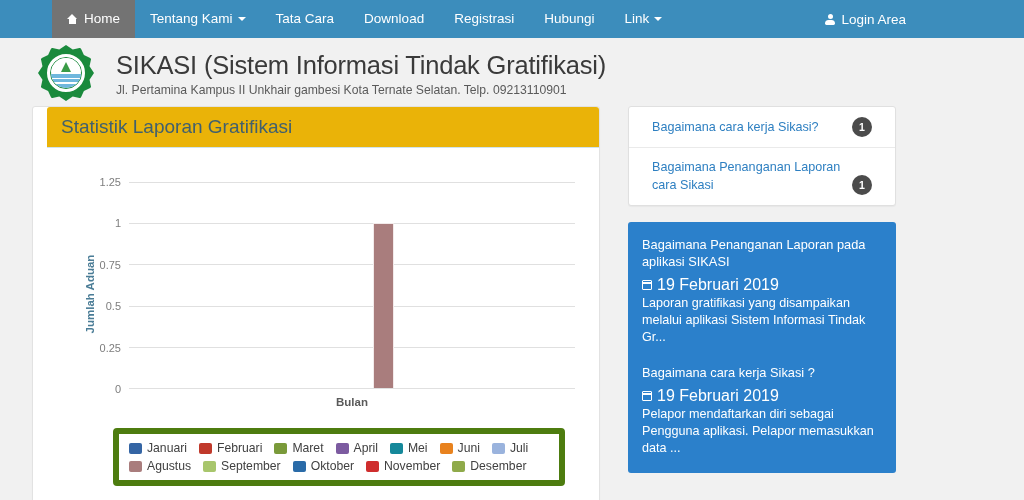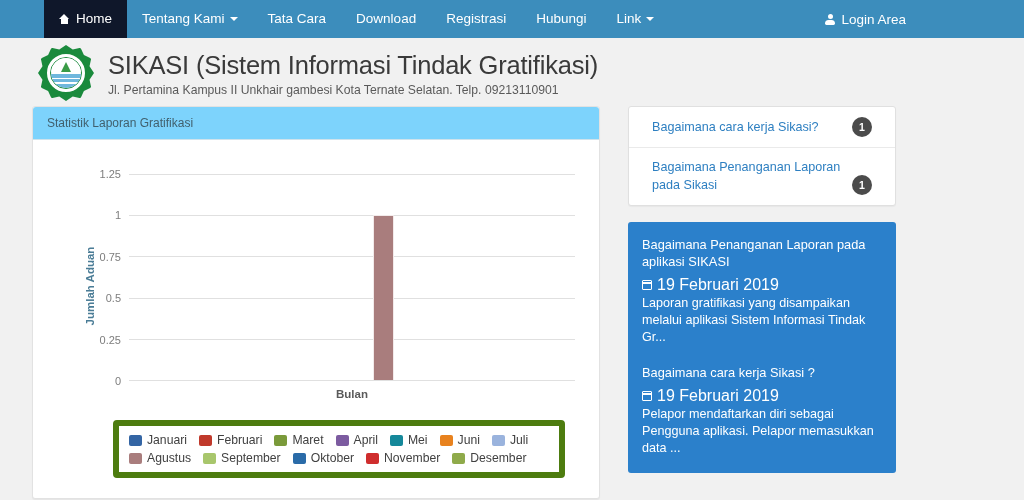--- a/index.html
+++ b/index.html
@@ -24,21 +24,21 @@
   .nav-item {
     display: flex; align-items: center;
     padding: 0 15px;
     color: #ffffff;
     font-size: 13.5px;
     line-height: 1;
     white-space: nowrap;
     cursor: pointer;
     text-decoration: none;
   }
-  .nav-item.active { background: #0f172a; }
+  .nav-item.active { background: #737373; margin-left: 8px; }
   .nav-item .caret {
     display: inline-block;
     width: 0; height: 0;
     margin-left: 5px;
     border-left: 4px solid transparent;
     border-right: 4px solid transparent;
     border-top: 4px solid #ffffff;
   }
   .home-icon {
     display: inline-block;
@@ -89,20 +89,21 @@
     border-radius: 5px 5px 2px 2px;
     background: #fff;
   }
 
   
   .site-header {
     display: flex;
     align-items: center;
     padding: 8px 0 6px 38px;
     height: 68px;
+    gap: 8px;
   }
   .logo {
     width: 56px; height: 56px;
     flex: 0 0 56px;
     position: relative;
     margin-right: 14px;
   }
   .logo .seal-outer {
     position: absolute; inset: 0;
     background: #1a8a3c;
@@ -175,26 +176,27 @@
   .col-right { width: 268px; flex: 0 0 268px; }
 
   
   .panel {
     background: #ffffff;
     border: 1px solid #e2e2e2;
     border-radius: 3px;
     box-shadow: 0 1px 1px rgba(0,0,0,0.05);
   }
   .panel-heading {
-    background: #7dd3fc;
+    background: #eab308;
     border-bottom: 1px solid #cfe3ec;
     border-radius: 3px 3px 0 0;
     padding: 9px 14px;
-    font-size: 12px;
+    font-size: 19px;
     color: #41606e;
+    margin-left: 14px;
   }
   .panel-body { padding: 26px 16px 16px 16px; }
 
   .chart-wrap {
     position: relative;
     height: 240px;
     margin-left: 8px;
   }
   .y-axis-title {
     position: absolute;
@@ -484,21 +486,21 @@
     </div>
   </div>
 
   <div class="col-right">
     <div class="faq-list">
         <div class="faq-row">
           <div class="faq-text">Bagaimana cara kerja Sikasi?</div>
           <div class="faq-badge">1</div>
         </div>
         <div class="faq-row">
-          <div class="faq-text">Bagaimana Penanganan Laporan pada Sikasi</div>
+          <div class="faq-text">Bagaimana Penanganan Laporan cara Sikasi</div>
           <div class="faq-badge">1</div>
         </div>
       </div>
     <div class="news-panel">
         <div class="news-item">
           <div class="news-title">Bagaimana Penanganan Laporan pada aplikasi SIKASI</div>
           <div class="news-date">
             <span class="cal-icon"></span>
             <span>19 Februari 2019</span>
           </div>

